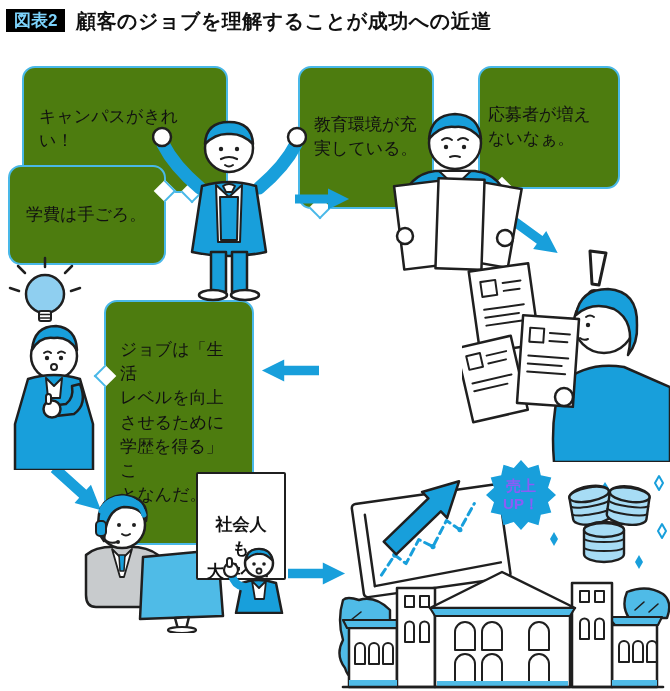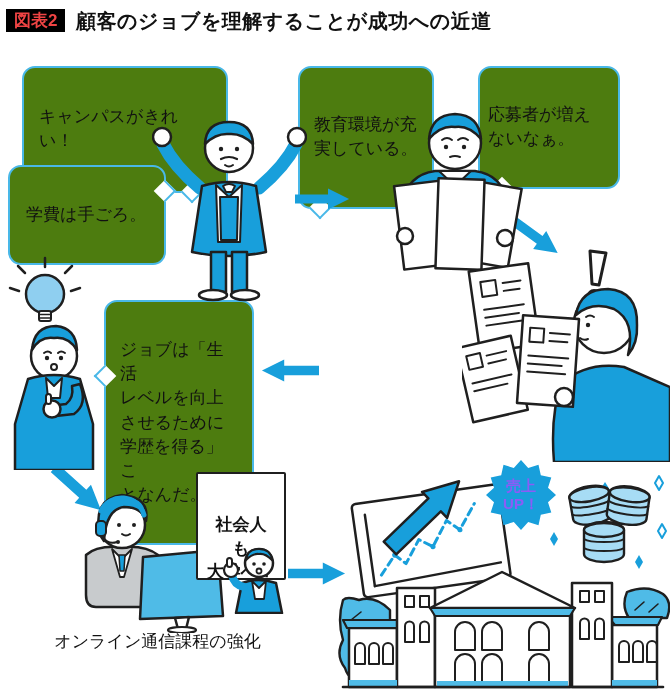--- a/index.html
+++ b/index.html
@@ -3,21 +3,21 @@
 <meta charset="utf-8">
 <style>
   :root{
     --main-blue:#189FDB; --bubble-border:#49B8E8; --screen-blue:#4FBBE7;
     --light-blue:#A7DCF5; --bulb-blue:#8FCFF0; --gray-jacket:#C8CBCD; --outline:#1F1F1F;
   }
   html,body{margin:0;padding:0;background:#fff;}
   .canvas{position:relative;width:670px;height:691px;background:#fff;overflow:hidden;
     font-family:"Liberation Sans","DejaVu Sans",sans-serif;color:#111;}
   
-  .fig-label{position:absolute;left:6px;top:9px;background:#000;color:#ef4444;
+  .fig-label{position:absolute;left:6px;top:9px;background:#000;color:#7dd3fc;
     font-size:17px;font-weight:bold;padding:3px 8px;line-height:1;}
   .title-line1{position:absolute;left:76px;top:8px;font-size:20px;font-weight:bold;letter-spacing:.5px;}
   .title-line2{position:absolute;left:76px;top:31px;font-size:20px;font-weight:bold;letter-spacing:.5px;}
   
   .bubble{position:absolute;background:#4d7c0f;border:2.5px solid var(--bubble-border);
     border-radius:13px;font-size:17px;line-height:1.42;white-space:pre-line;box-sizing:border-box;}
   .tail{position:absolute;width:14px;height:14px;background:#fff;}
   .tail.down{bottom:-9px;border-right:2.5px solid var(--bubble-border);
     border-bottom:2.5px solid var(--bubble-border);transform:rotate(45deg);}
   .tail.right{right:-9px;border-top:2.5px solid var(--bubble-border);
@@ -268,21 +268,20 @@
       <path d="M24,19 Q25,8 37,8 Q49,8 50,19 Q43,12 37,13 Q31,12 24,19 Z" fill="var(--main-blue)" stroke="var(--outline)" stroke-width="2.2"></path>
       <circle cx="32" cy="23" r="1.8" fill="var(--outline)"></circle>
         <circle cx="42" cy="23" r="1.8" fill="var(--outline)"></circle>
       <circle cx="37" cy="30" r="2.5" fill="#fff" stroke="var(--outline)" stroke-width="1.8"></circle>
       <path d="M22,46 Q12,44 10,34" stroke="var(--main-blue)" stroke-width="8" fill="none"></path>
       <circle cx="9" cy="29" r="7" fill="#fff" stroke="var(--outline)" stroke-width="2.2"></circle>
       <rect x="5" y="17" width="5" height="9" rx="2.5" fill="#fff" stroke="var(--outline)" stroke-width="2"></rect>
     </svg>
   </div>
 
-  <div class="caption">オンライン通信課程の強化</div>
 
   <div class="scene sc-success">
     <svg viewBox="0 0 335 241" stroke-linejoin="round" stroke-linecap="round">
 
       <g transform="rotate(-8 95 90)">
         <rect x="22" y="44" width="148" height="94" rx="4" fill="#fff" stroke="var(--outline)" stroke-width="2.5"></rect>
         <path d="M34,56 V128" stroke="var(--outline)" stroke-width="2.5"></path>
         <path d="M34,128 L162,122" stroke="var(--outline)" stroke-width="2.5"></path>
         <path d="M42,118 L58,100 L68,110 L84,88 L97,97 L114,73 L126,84 L144,60" stroke="var(--main-blue)" stroke-width="3" fill="none" stroke-dasharray="7 5"></path>
         <circle cx="58" cy="100" r="2.6" fill="var(--main-blue)"></circle>

